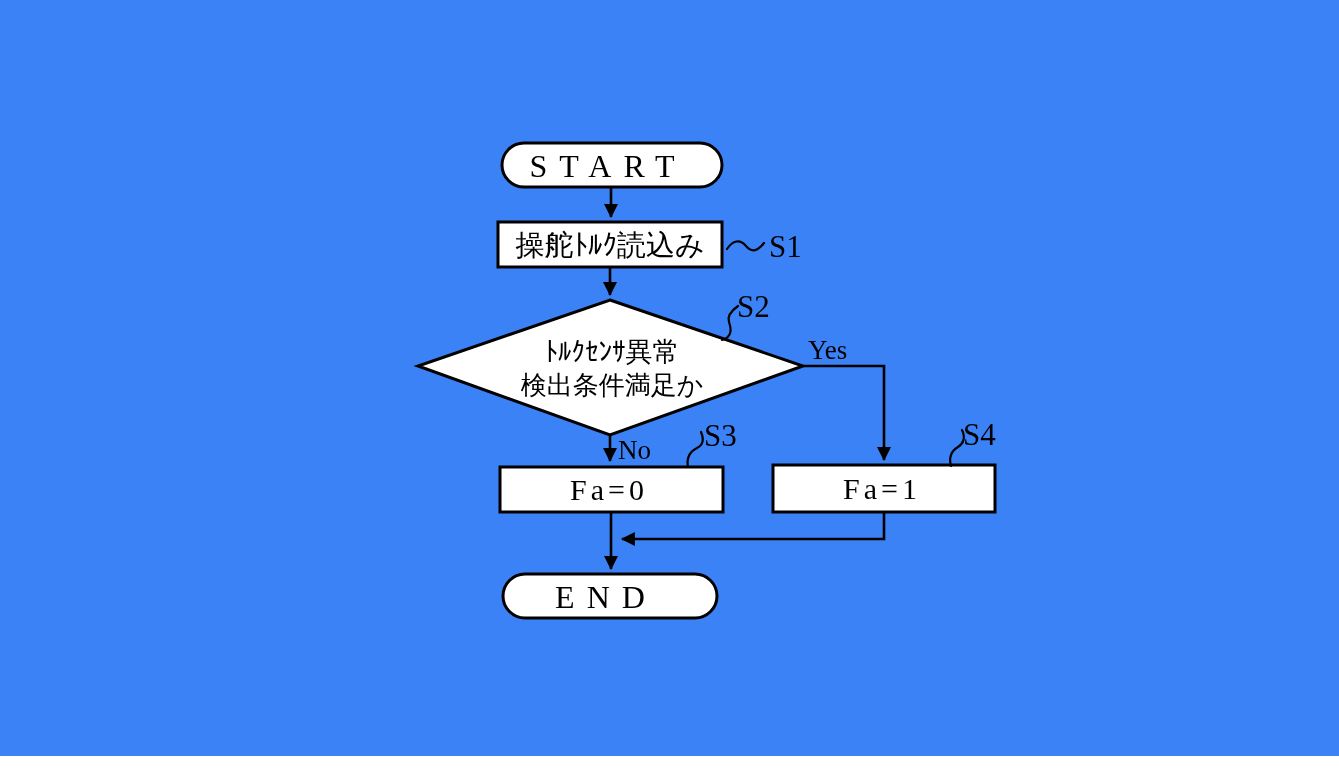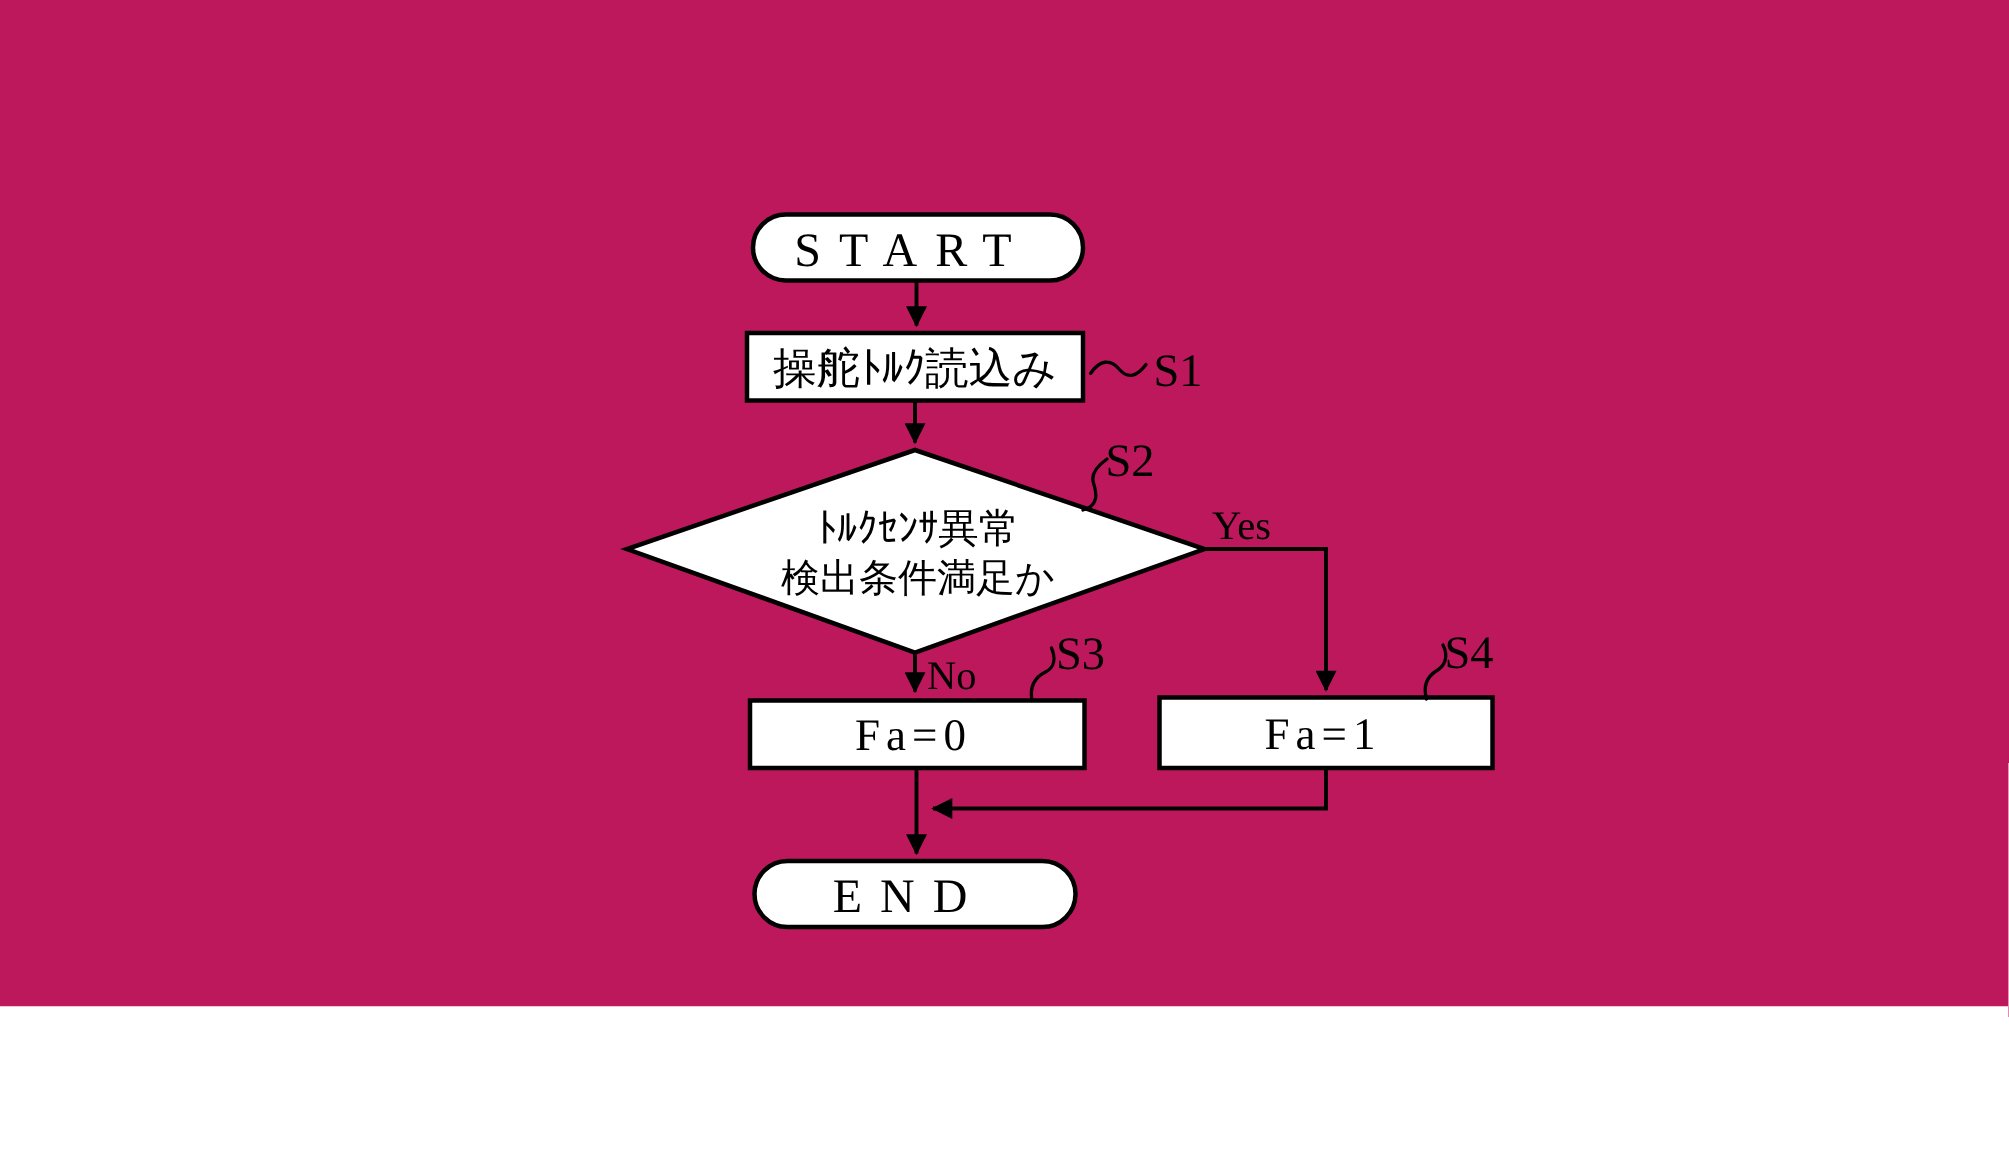--- a/index.html
+++ b/index.html
@@ -3,22 +3,22 @@
 <meta charset="utf-8">
 <style>
   html, body {
     margin: 0;
     padding: 0;
     background: #ffffff;
   }
   .figure-wrap {
     position: relative;
     width: 1339px;
-    height: 671px;
-    background: #be185d;
+    height: 756px;
+    background: #3b82f6;
     overflow: hidden;
   }
   svg.flowchart {
     display: block;
     width: 1339px;
     height: 772px;
   }
   .shape {
     fill: #ffffff;
     stroke: #000000;

